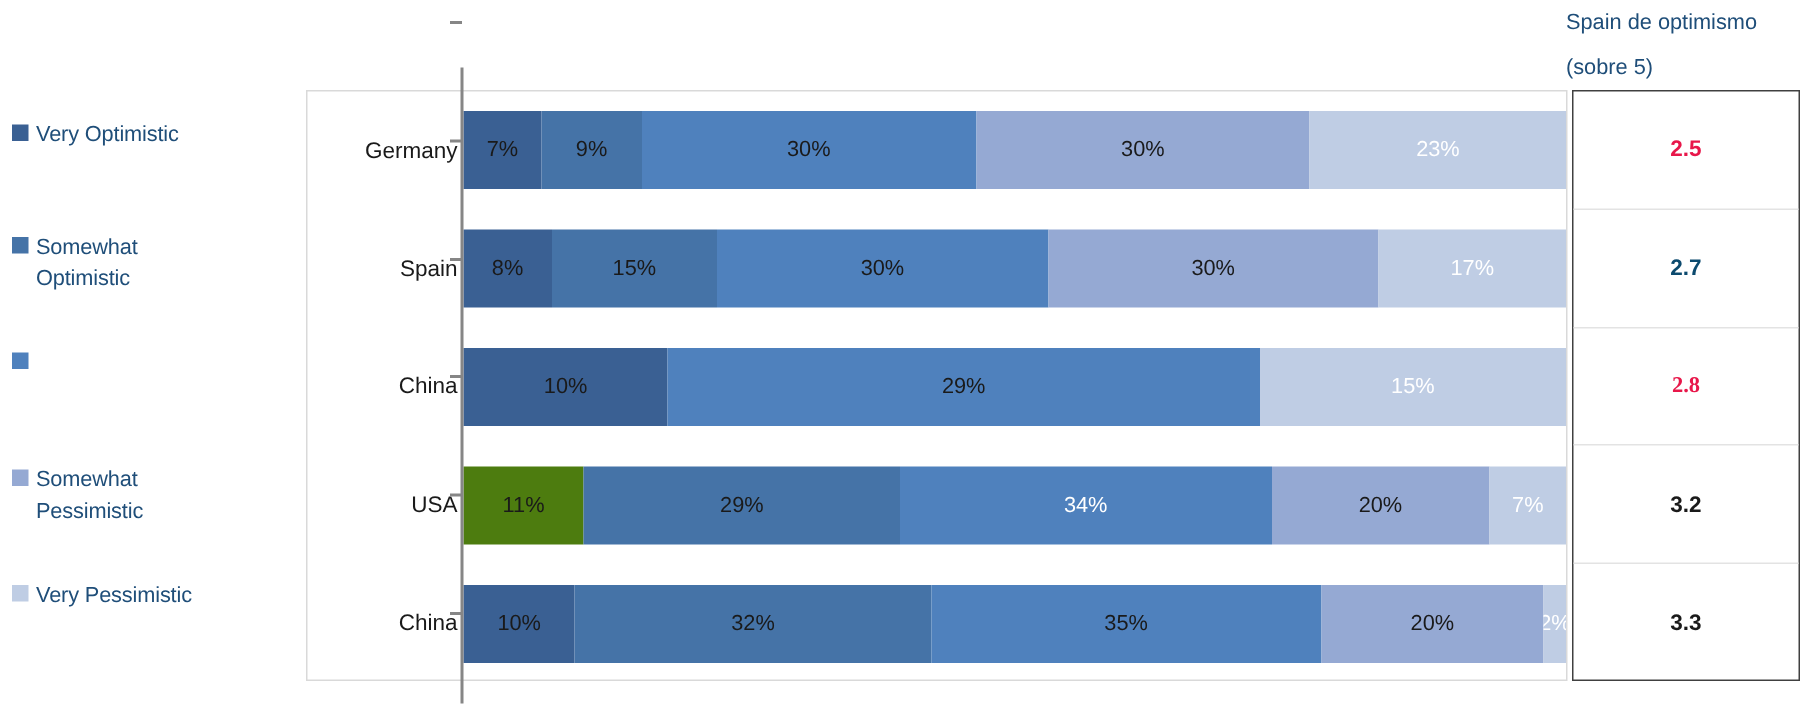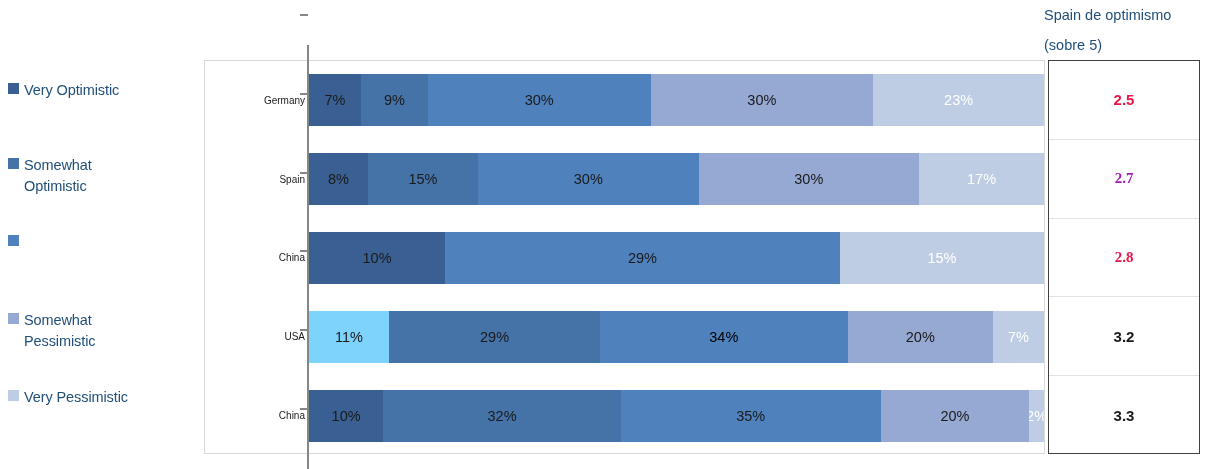--- a/index.html
+++ b/index.html
@@ -78,21 +78,21 @@
     width: 100%;
     height: 78.8px;
     display: flex;
     align-items: center;
   }
   .row-label {
     position: absolute;
     left: 0;
     width: 100px;
     text-align: right;
-    font-size: 10px;
+    font-size: 15px;
     color: #1a1a1a;
   }
   .bar {
     position: absolute;
     left: 104px;
     right: 0;
     height: 52px;
     display: flex;
   }
   .seg {
@@ -196,43 +196,43 @@
       <div class="row-label">China</div>
       <div class="bar">
         <div class="seg" style="flex: 10 0 0px; background: rgb(58, 96, 147); color: rgb(26, 26, 26);">10%</div>
         <div class="seg" style="flex: 29 0 0px; background: rgb(79, 129, 189); color: rgb(26, 26, 26);">29%</div>
         <div class="seg" style="flex: 15 0 0px; background: rgb(191, 205, 228); color: rgb(255, 255, 255);">15%</div>
       </div>
     </div>
     <div class="row" style="top: 236.4px;">
       <div class="row-label">USA</div>
       <div class="bar">
-        <div class="seg" style="flex: 11 0 0px; background: #7dd3fc; color: rgb(26, 26, 26);">11%</div>
+        <div class="seg" style="flex: 11 0 0px; background: #4d7c0f; color: rgb(26, 26, 26);">11%</div>
         <div class="seg" style="flex: 29 0 0px; background: rgb(69, 115, 167); color: rgb(26, 26, 26);">29%</div>
-        <div class="seg" style="flex: 34 0 0px; background: rgb(79, 129, 189); color: #000000;">34%</div>
+        <div class="seg" style="flex: 34 0 0px; background: rgb(79, 129, 189); color: #ffffff;">34%</div>
         <div class="seg" style="flex: 20 0 0px; background: rgb(149, 169, 211); color: rgb(26, 26, 26);">20%</div>
         <div class="seg" style="flex: 7 0 0px; background: rgb(191, 205, 228); color: rgb(255, 255, 255);">7%</div>
       </div>
     </div>
     <div class="row" style="top: 315.2px;">
       <div class="row-label">China</div>
       <div class="bar">
         <div class="seg" style="flex: 10 0 0px; background: rgb(58, 96, 147); color: rgb(26, 26, 26);">10%</div>
         <div class="seg" style="flex: 32 0 0px; background: rgb(69, 115, 167); color: rgb(26, 26, 26);">32%</div>
         <div class="seg" style="flex: 35 0 0px; background: rgb(79, 129, 189); color: rgb(26, 26, 26);">35%</div>
         <div class="seg" style="flex: 20 0 0px; background: rgb(149, 169, 211); color: rgb(26, 26, 26);">20%</div>
         <div class="seg" style="flex: 2 0 0px; background: rgb(191, 205, 228); color: rgb(255, 255, 255);">2%</div>
       </div>
     </div>
   </div>
 <div id="axis-line"></div>
 
 <div id="score-table">
     <div class="score-cell" style="color: rgb(232, 23, 74);">2.5</div>
-    <div class="score-cell" style="color: #a21caf; font-family: Liberation Serif, serif;">2.7</div>
+    <div class="score-cell" style="color: #0c4a6e;">2.7</div>
     <div class="score-cell" style="color: rgb(232, 23, 74); font-family: Liberation Serif, serif;">2.8</div>
     <div class="score-cell" style="color: rgb(26, 26, 26);">3.2</div>
     <div class="score-cell" style="color: rgb(26, 26, 26);">3.3</div>
   </div>
 
 <div class="axis-tick" style="top: 14px;"></div>
 <div class="axis-tick" style="top: 92.8px;"></div>
 <div class="axis-tick" style="top: 171.6px;"></div>
 <div class="axis-tick" style="top: 250.4px;"></div>
 <div class="axis-tick" style="top: 329.2px;"></div>

